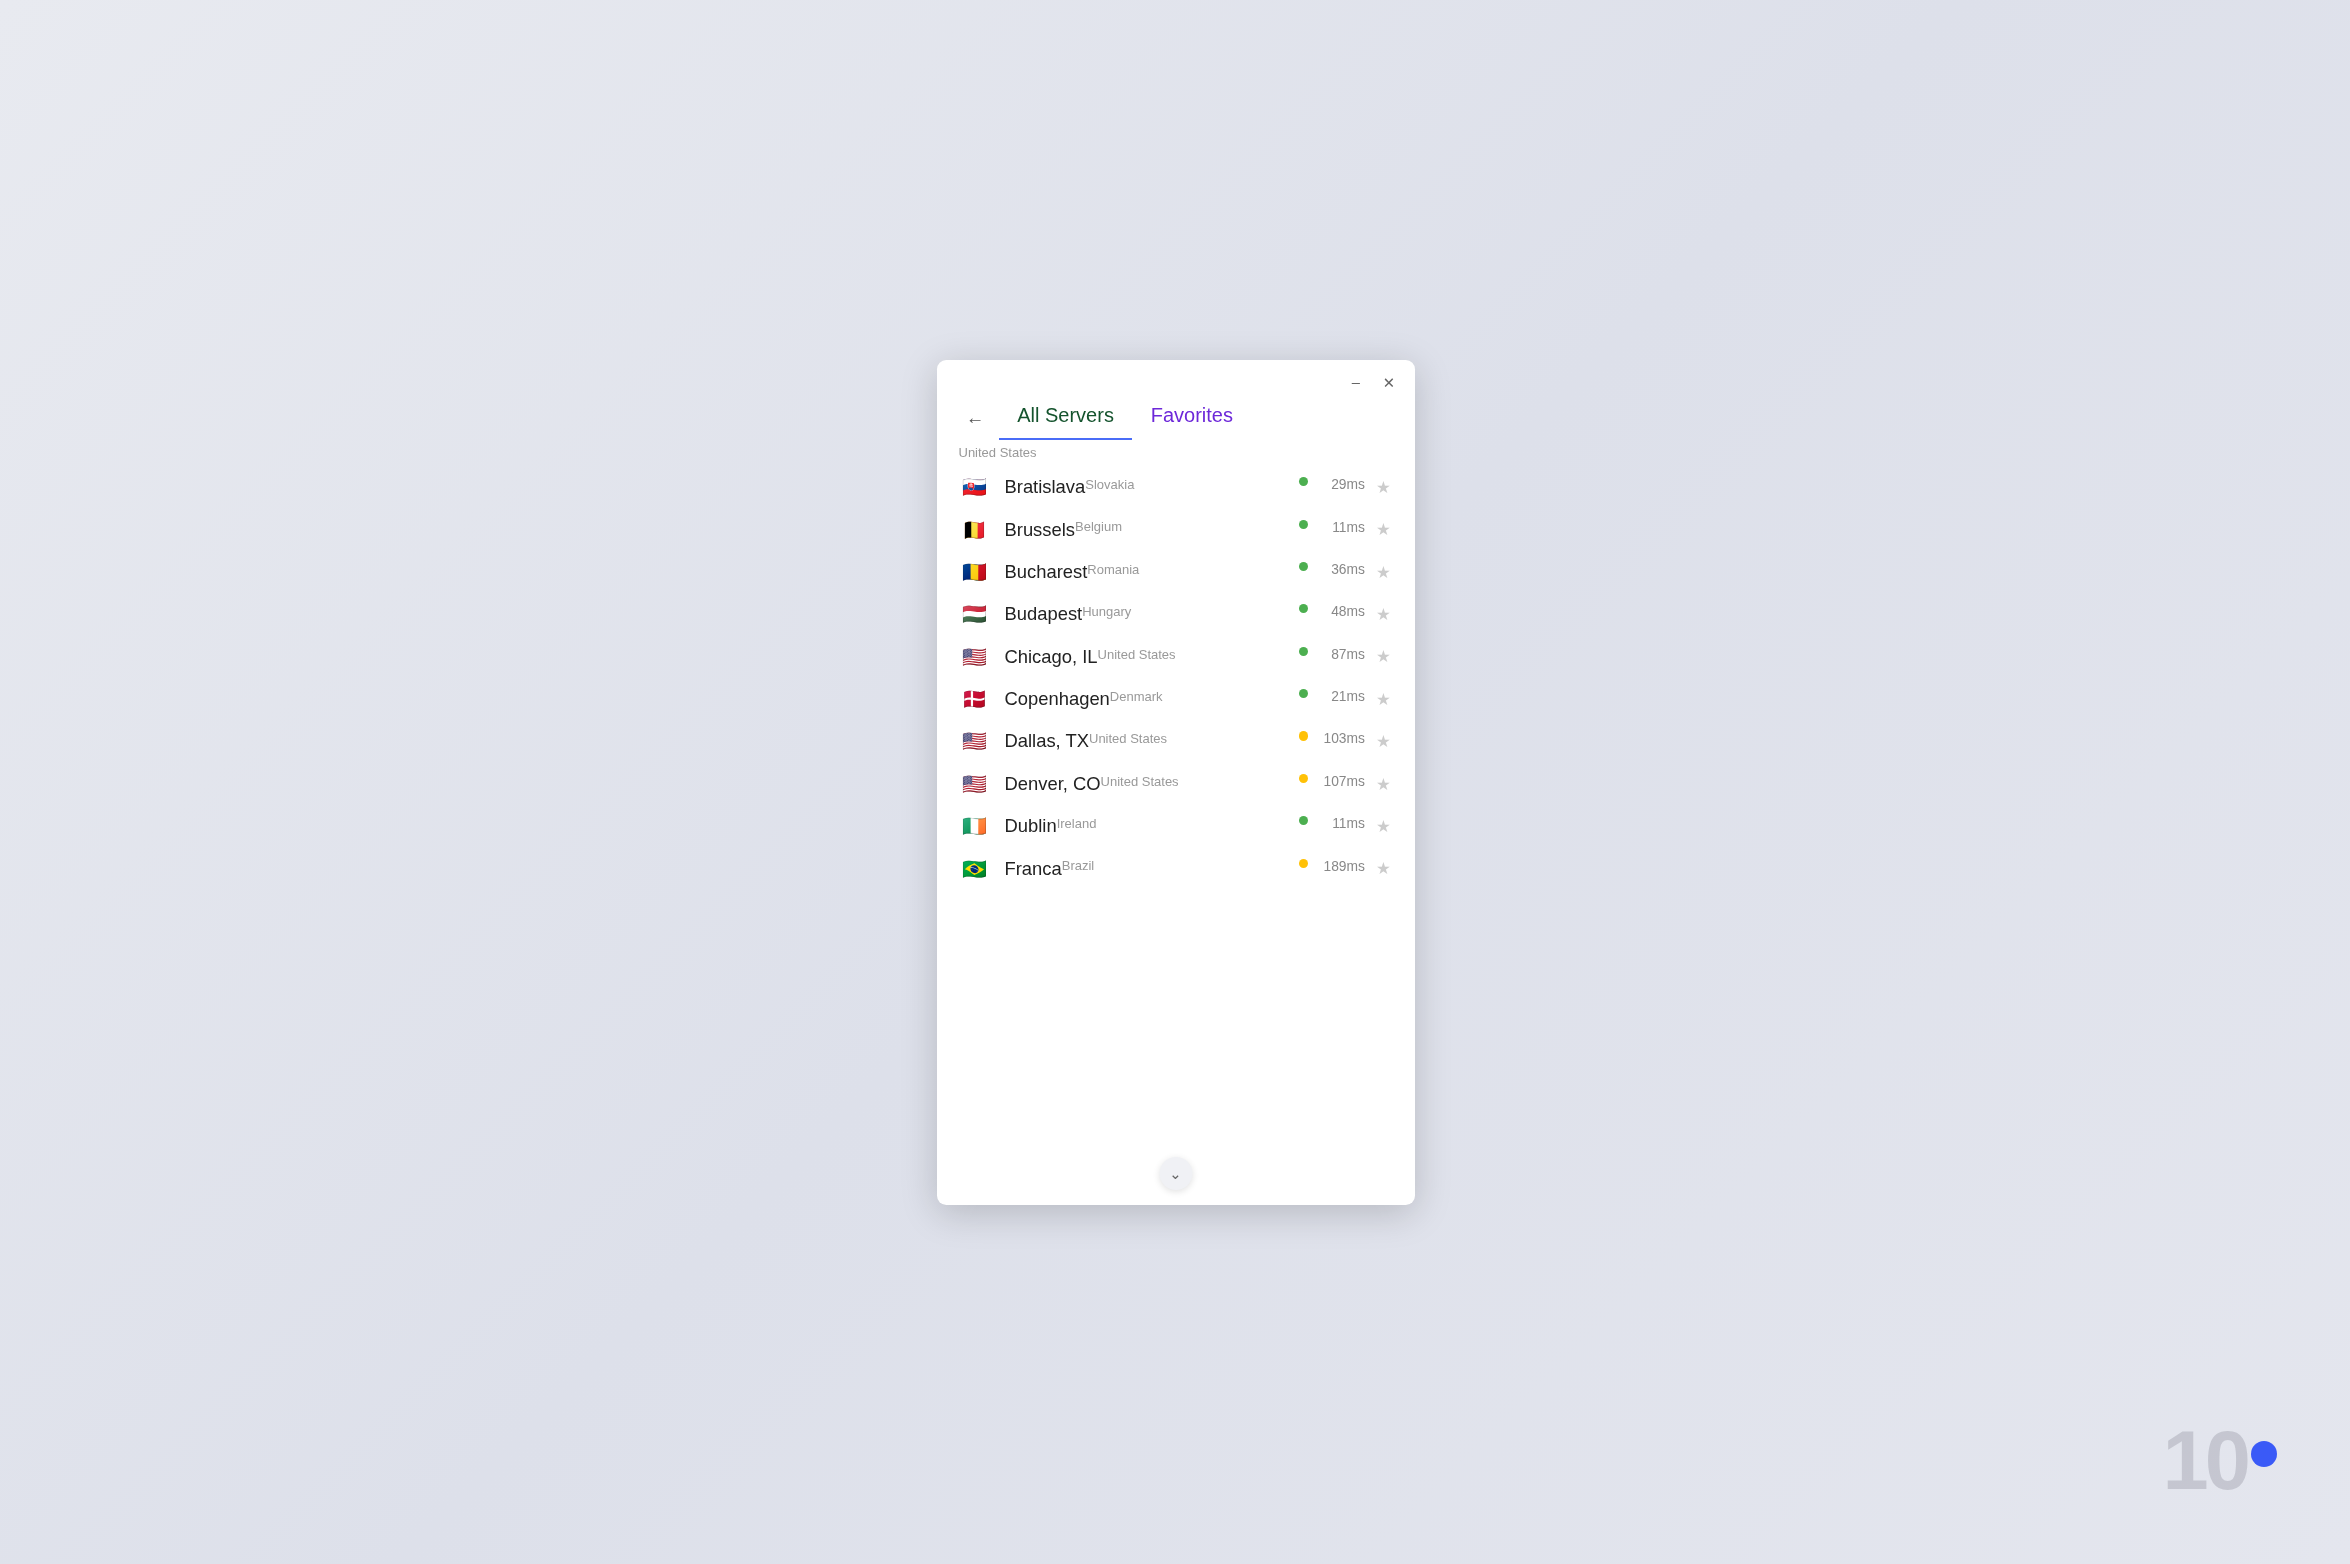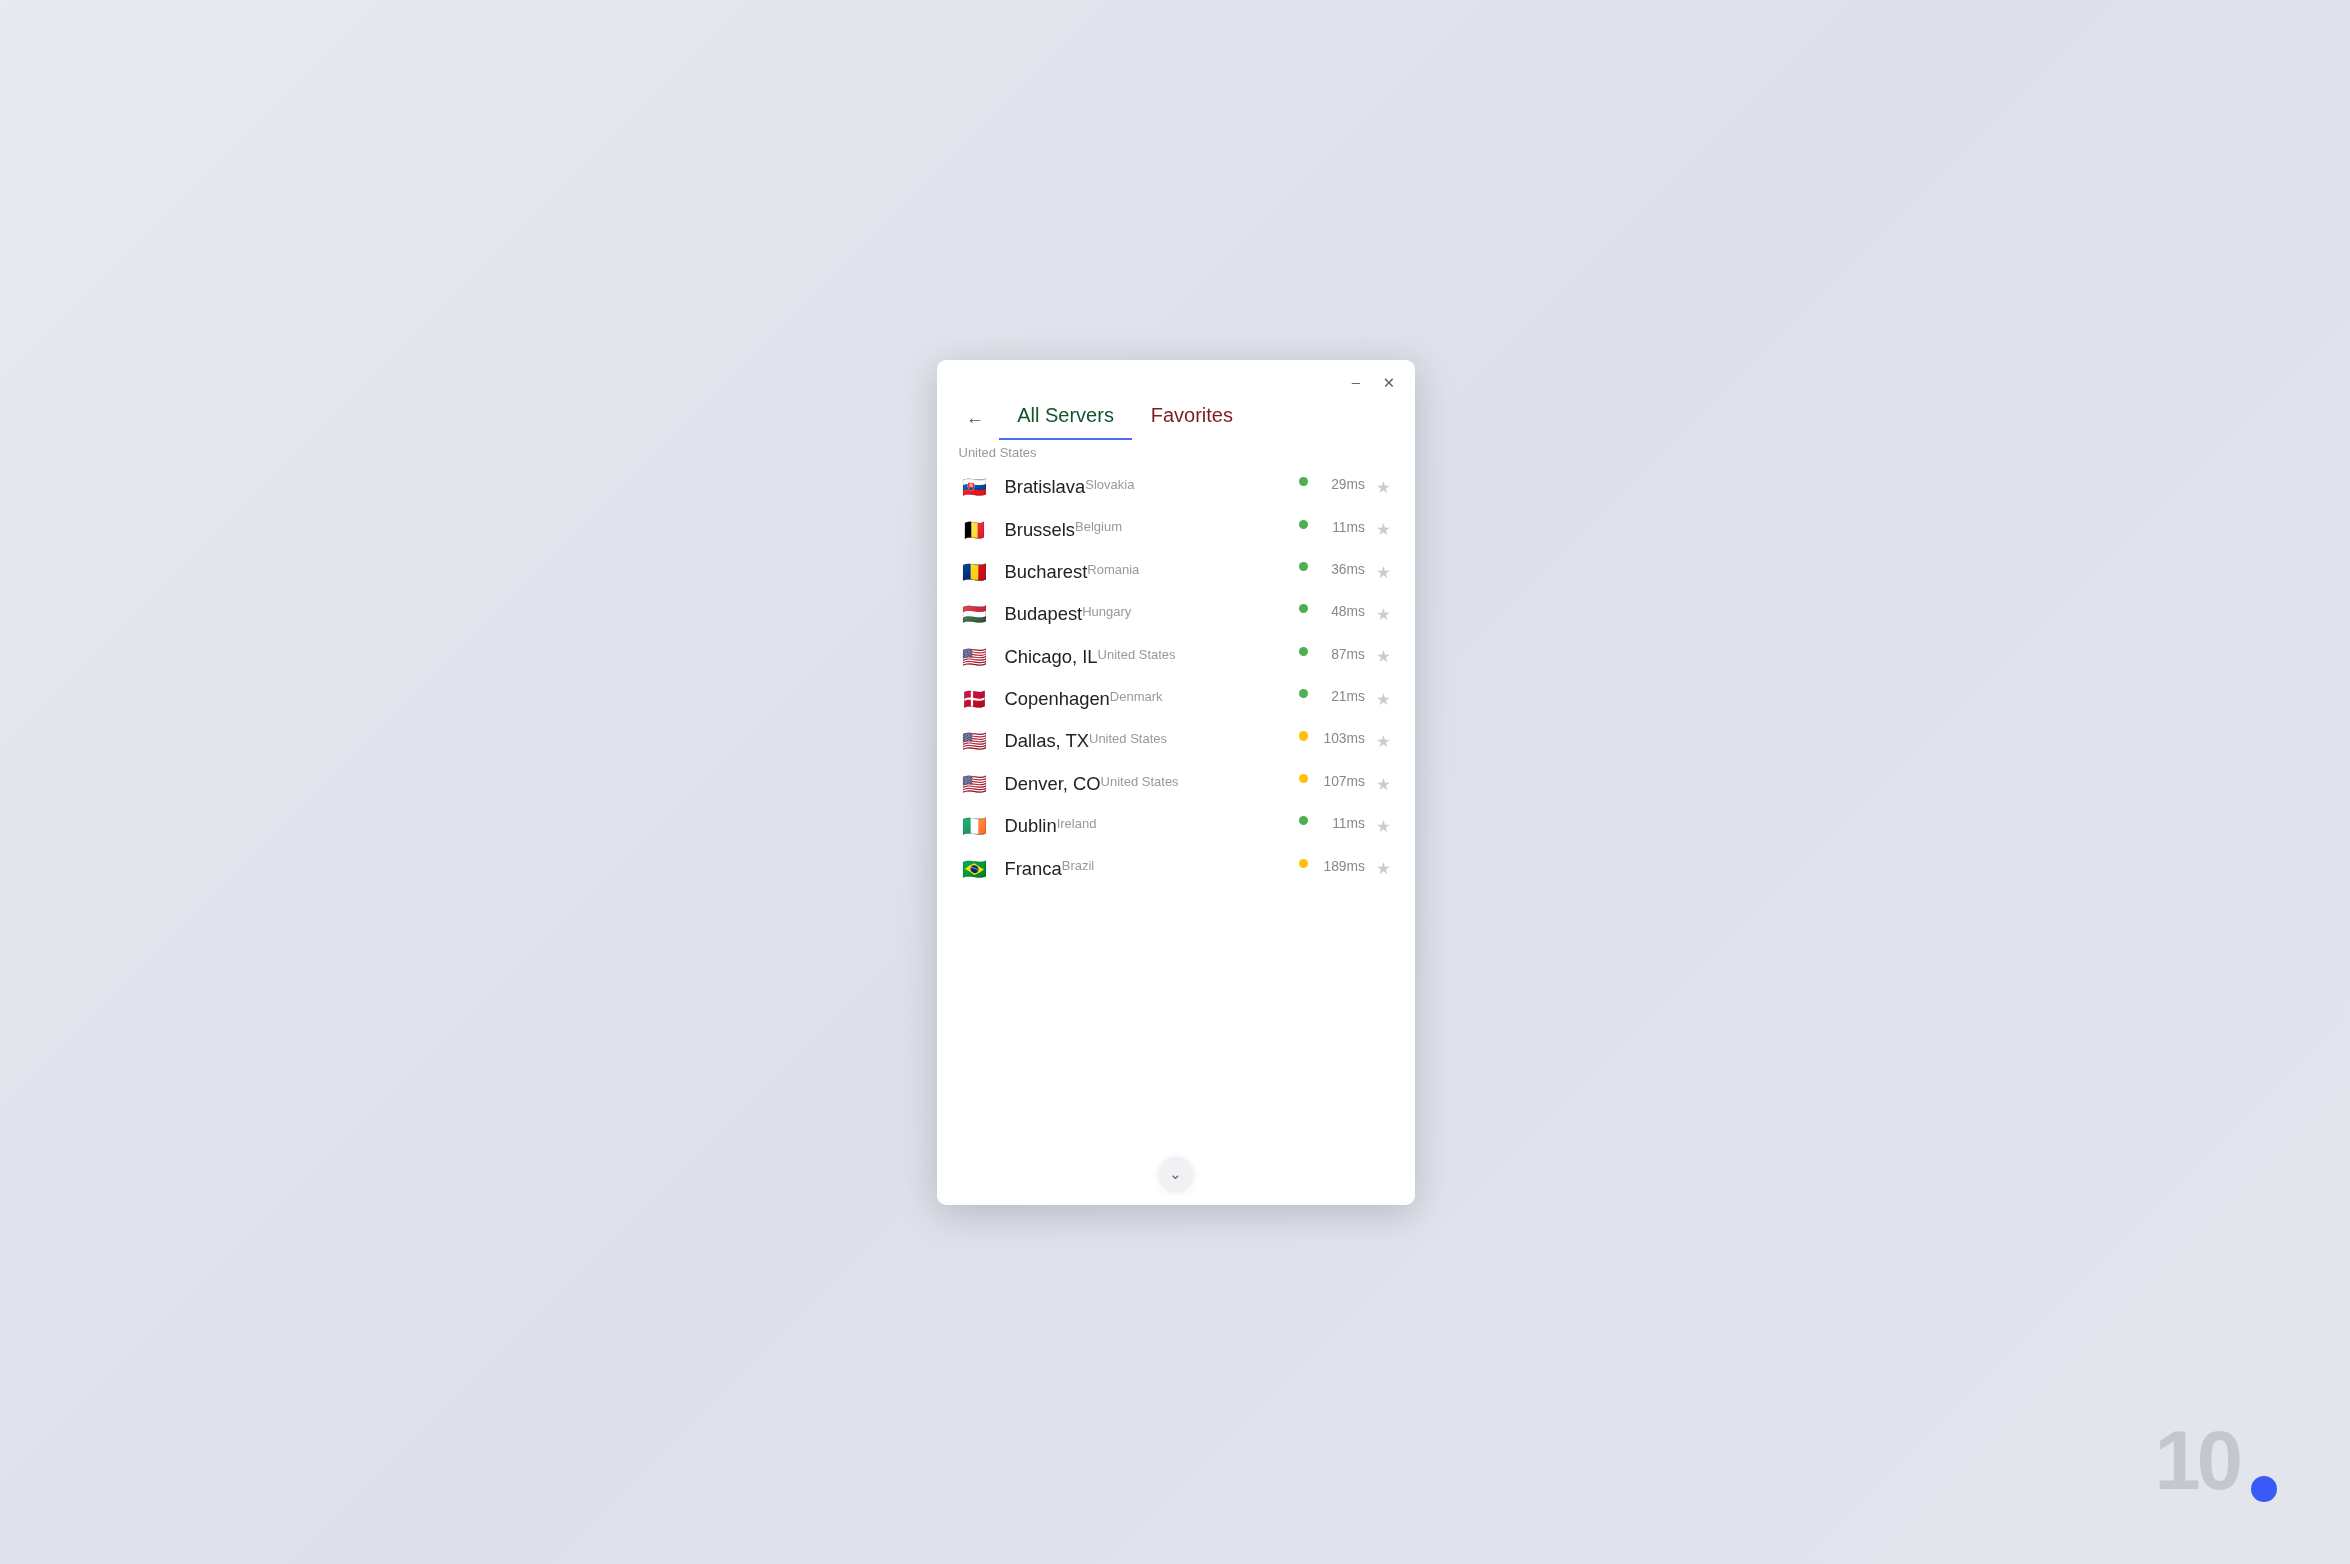--- a/index.html
+++ b/index.html
@@ -72,21 +72,21 @@
       display: flex;
       gap: 0;
       flex: 1;
       margin-left: 7.3px;
     }
 
     .tab {
       padding: 7.3px 18.4px 11px 18.4px;
       font-size: 20px;
       font-weight: 500;
-      color: #7f1d1d;
+      color: #6d28d9;
       cursor: pointer;
       border-bottom: 2.8px solid transparent;
       transition: color 0.2s;
     }
 
     .tab.active {
       color: #14532d;
       border-bottom: 2.8px solid #4a6cf7;
     }
 
@@ -244,22 +244,22 @@
     }
 
     .watermark {
       position: fixed;
       bottom: 55px;
       right: 73px;
       font-size: 83px;
       font-weight: 900;
       color: rgba(60,60,80,0.18);
       display: flex;
-      align-items: flex-end;
-      gap: 8px;
+      align-items: center;
+      gap: 0;
       user-select: none;
       letter-spacing: -3.7px;
     }
 
     .watermark-dot {
       width: 26px;
       height: 26px;
       background: #3a5af7;
       border-radius: 50%;
       display: inline-block;

